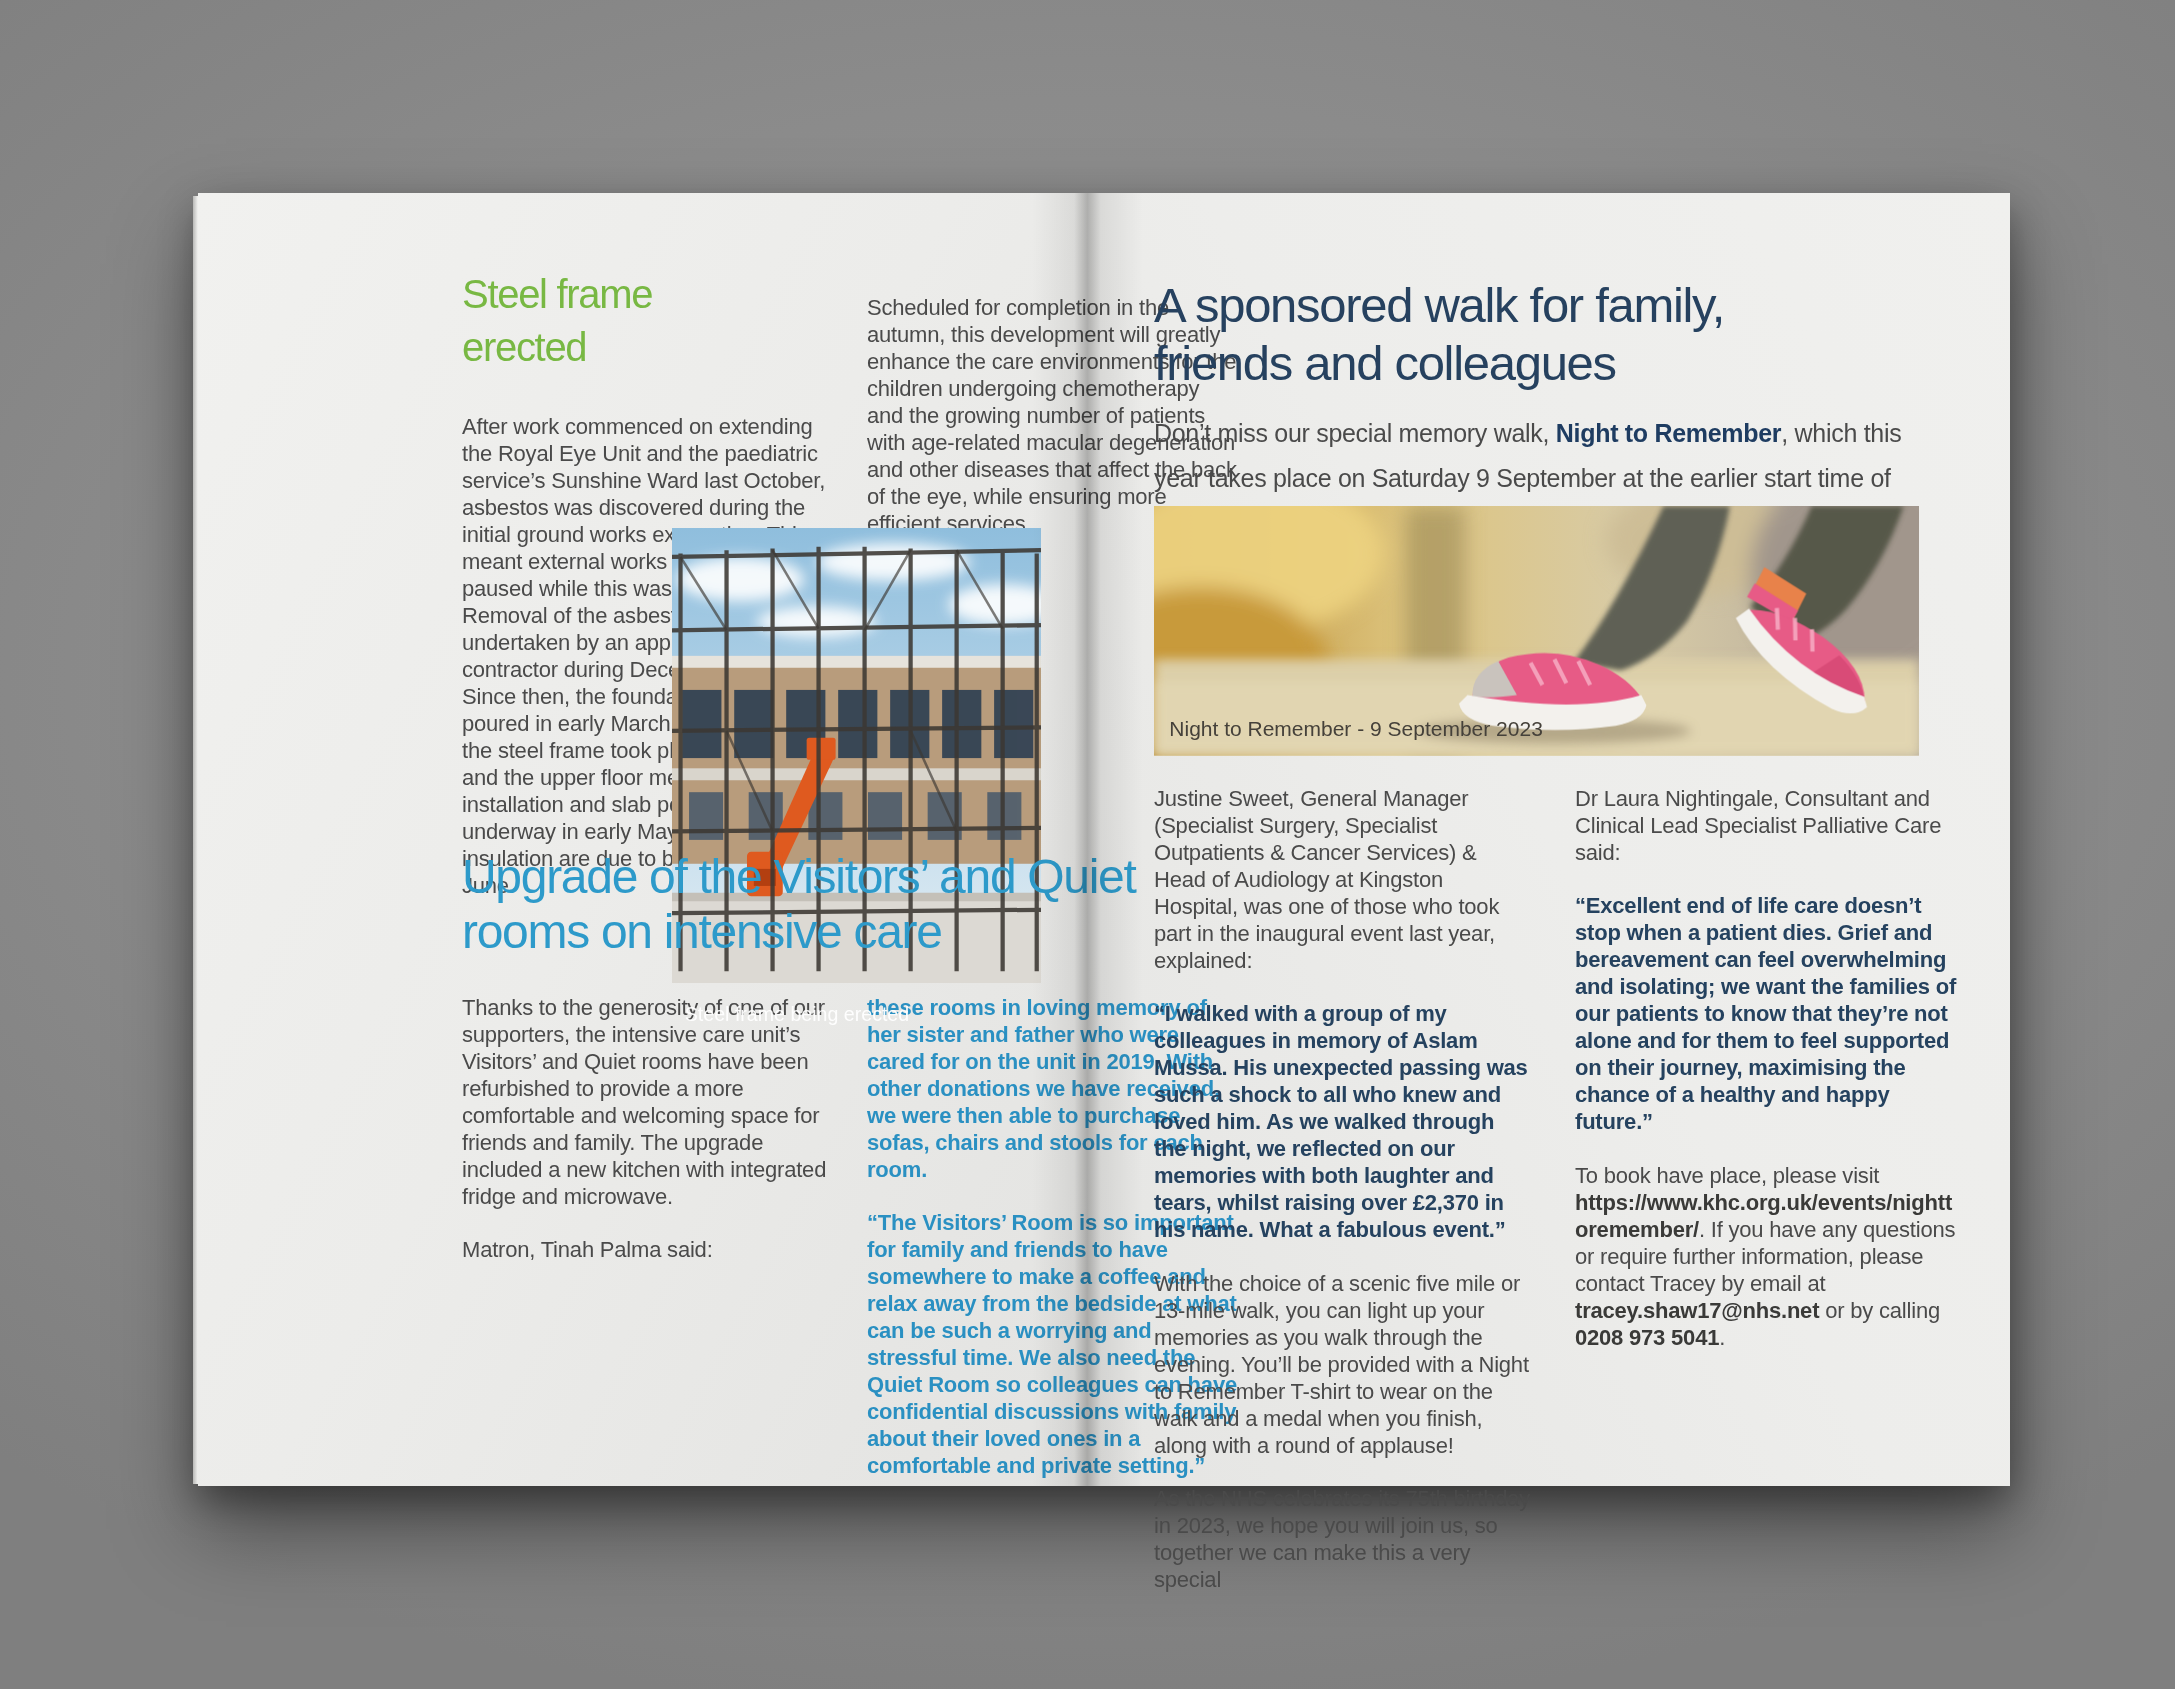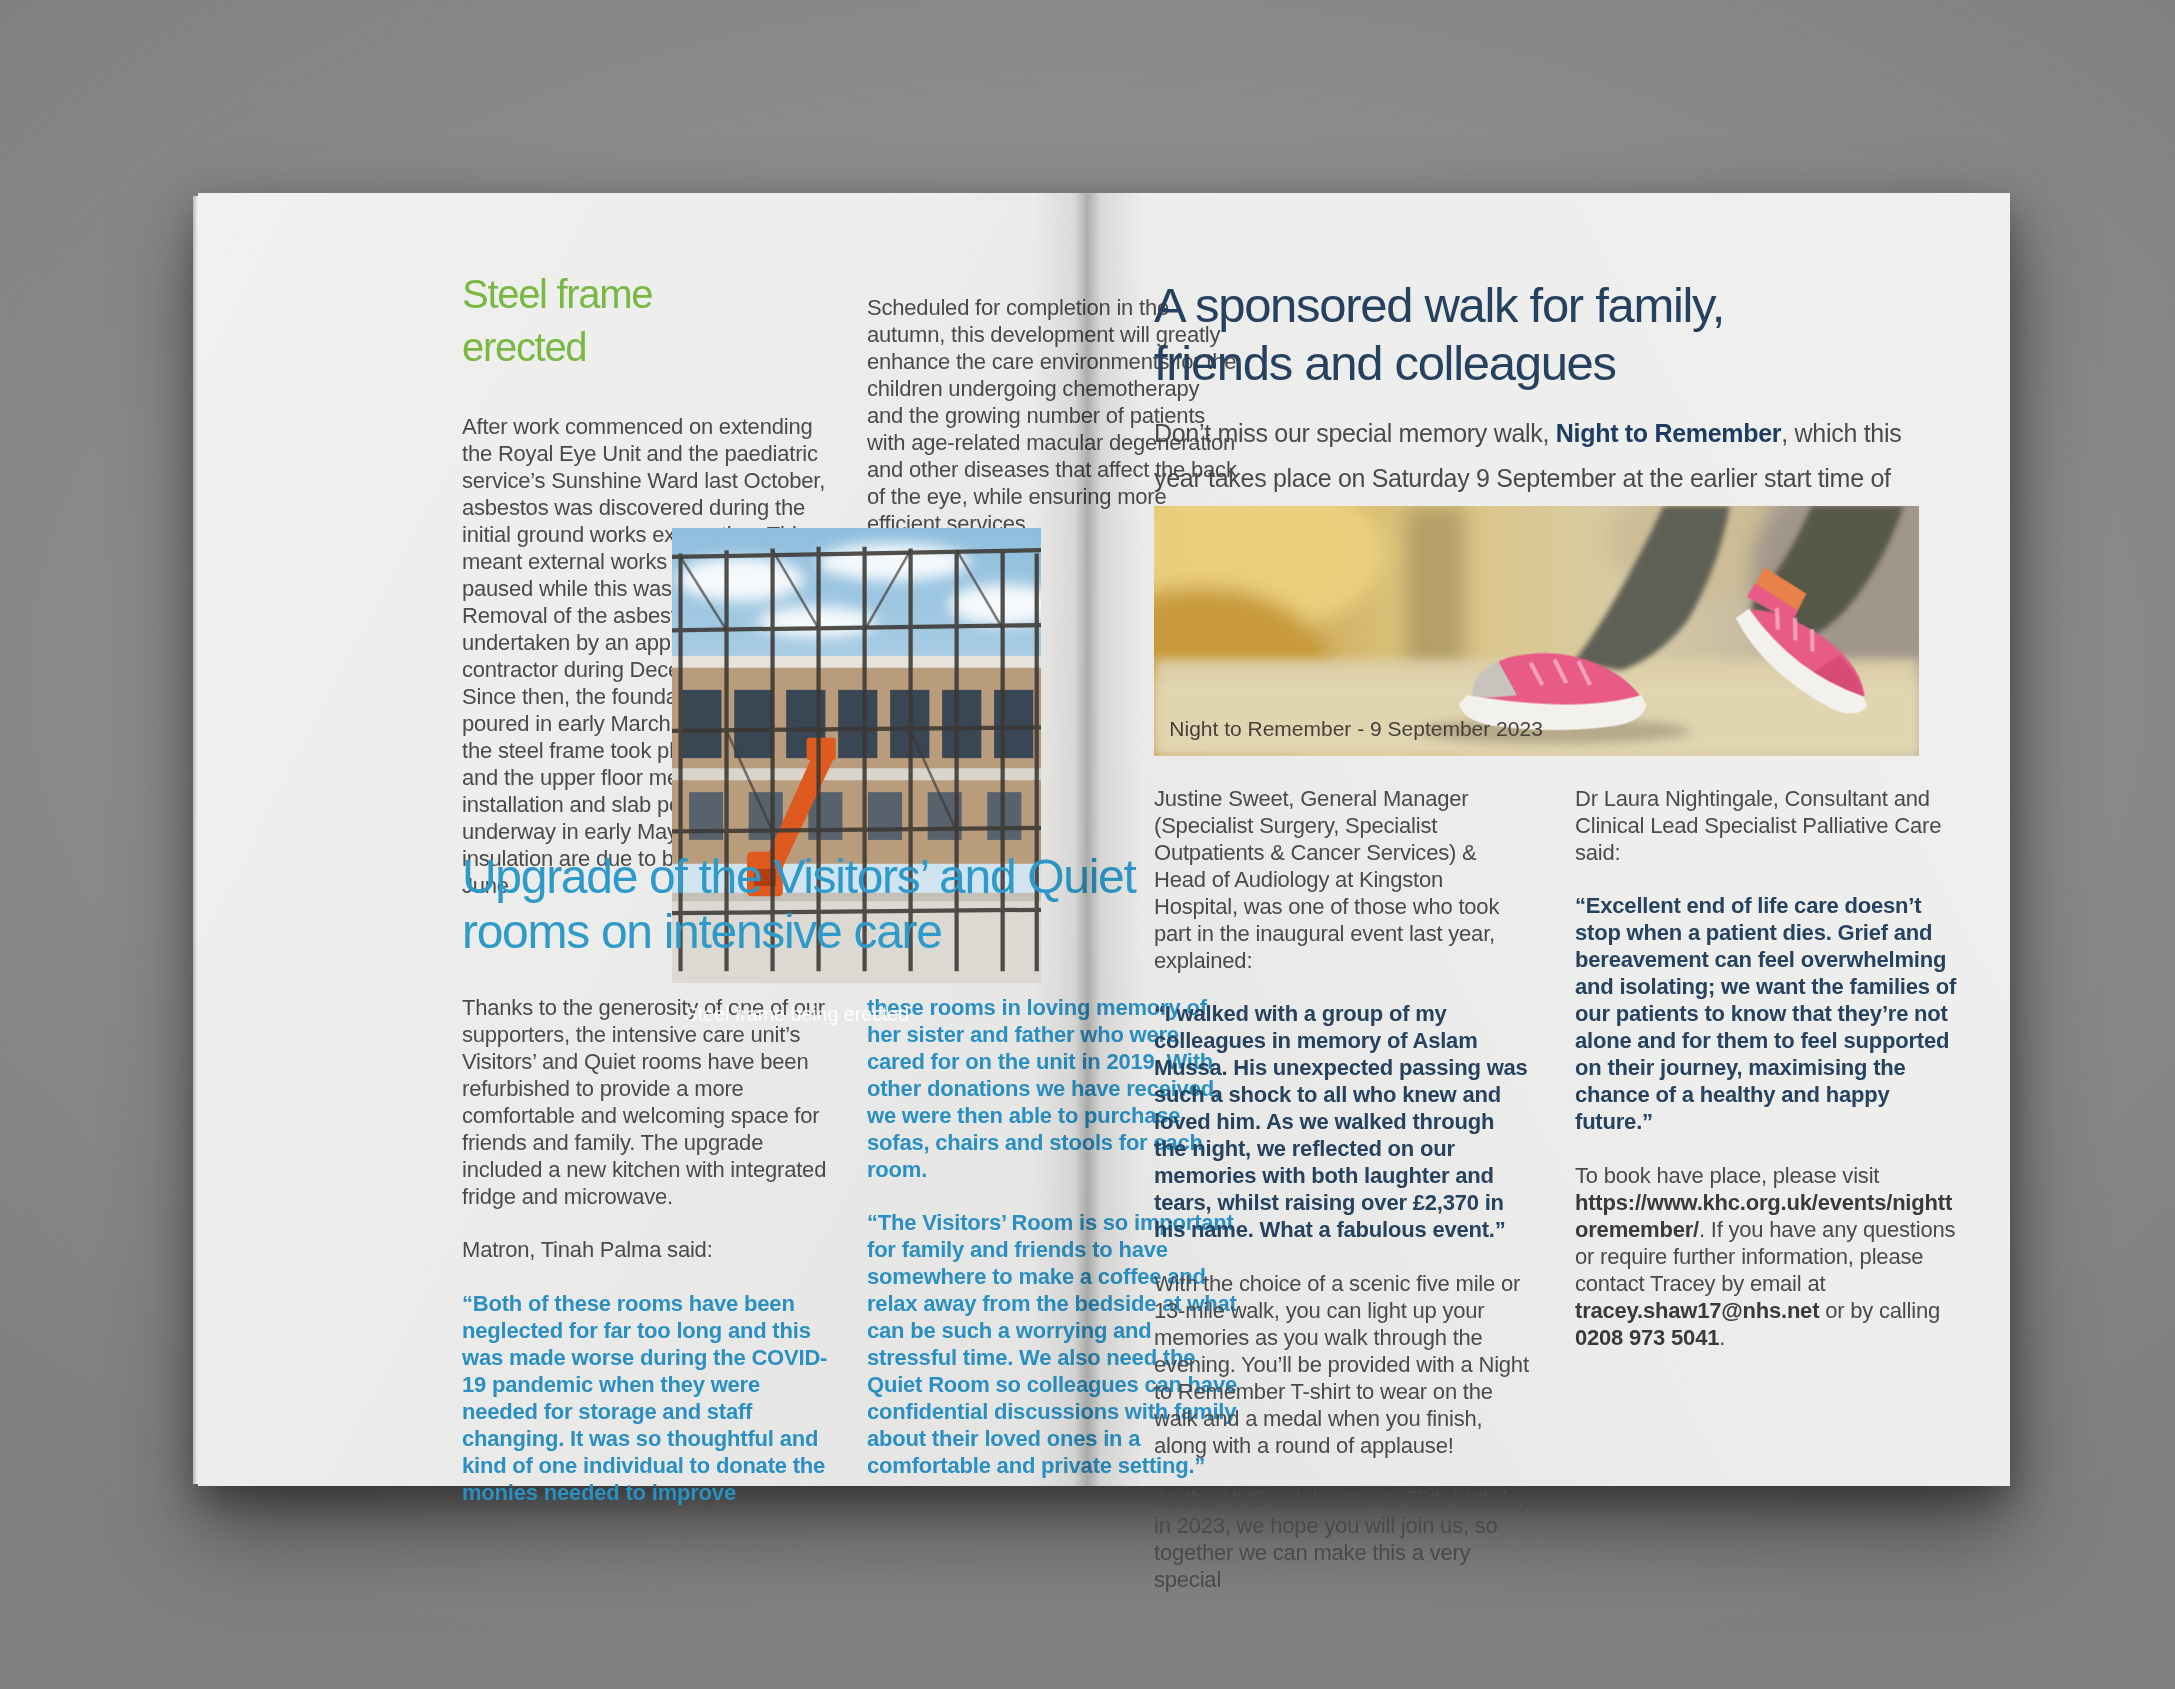--- a/index.html
+++ b/index.html
@@ -145,21 +145,20 @@
           <line x1="280" y1="238" x2="334" y2="356"></line>
         </g>
       </svg>
       <div class="cap cap1">Steel frame being erected</div>
     </div>
 
     <h1 class="headline h-blue">Upgrade of the Visitors’ and Quiet rooms on intensive care</h1>
     <div class="col a2c1">
       <p>Thanks to the generosity of one of our supporters, the intensive care unit’s Visitors’ and Quiet rooms have been refurbished to provide a more comfortable and welcoming space for friends and family. The upgrade included a new kitchen with integrated fridge and microwave.</p>
       <p>Matron, Tinah Palma said:</p>
-      <p class="q-blue">“Both of these rooms have been neglected for far too long and this was made worse during the COVID-19 pandemic when they were needed for storage and staff changing. It was so thoughtful and kind of one individual to donate the monies needed to improve</p>
     </div>
     <div class="col a2c2">
       <p class="q-blue">these rooms in loving memory of her sister and father who were cared for on the unit in 2019. With other donations we have received, we were then able to purchase sofas, chairs and stools for each room.</p>
       <p class="q-blue">“The Visitors’ Room is so important for family and friends to have somewhere to make a coffee and relax away from the bedside at what can be such a worrying and stressful time. We also need the Quiet Room so colleagues can have confidential discussions with family about their loved ones in a comfortable and private setting.”</p>
     </div>
 
     <h1 class="headline h-navy">A sponsored walk for family, friends and colleagues</h1>
     <div class="intro">
       <span>Don’t miss our special memory walk, </span><b>Night to Remember</b><span>, which this year takes place on Saturday 9 September at the earlier start time of 7pm.</span>
     </div>

